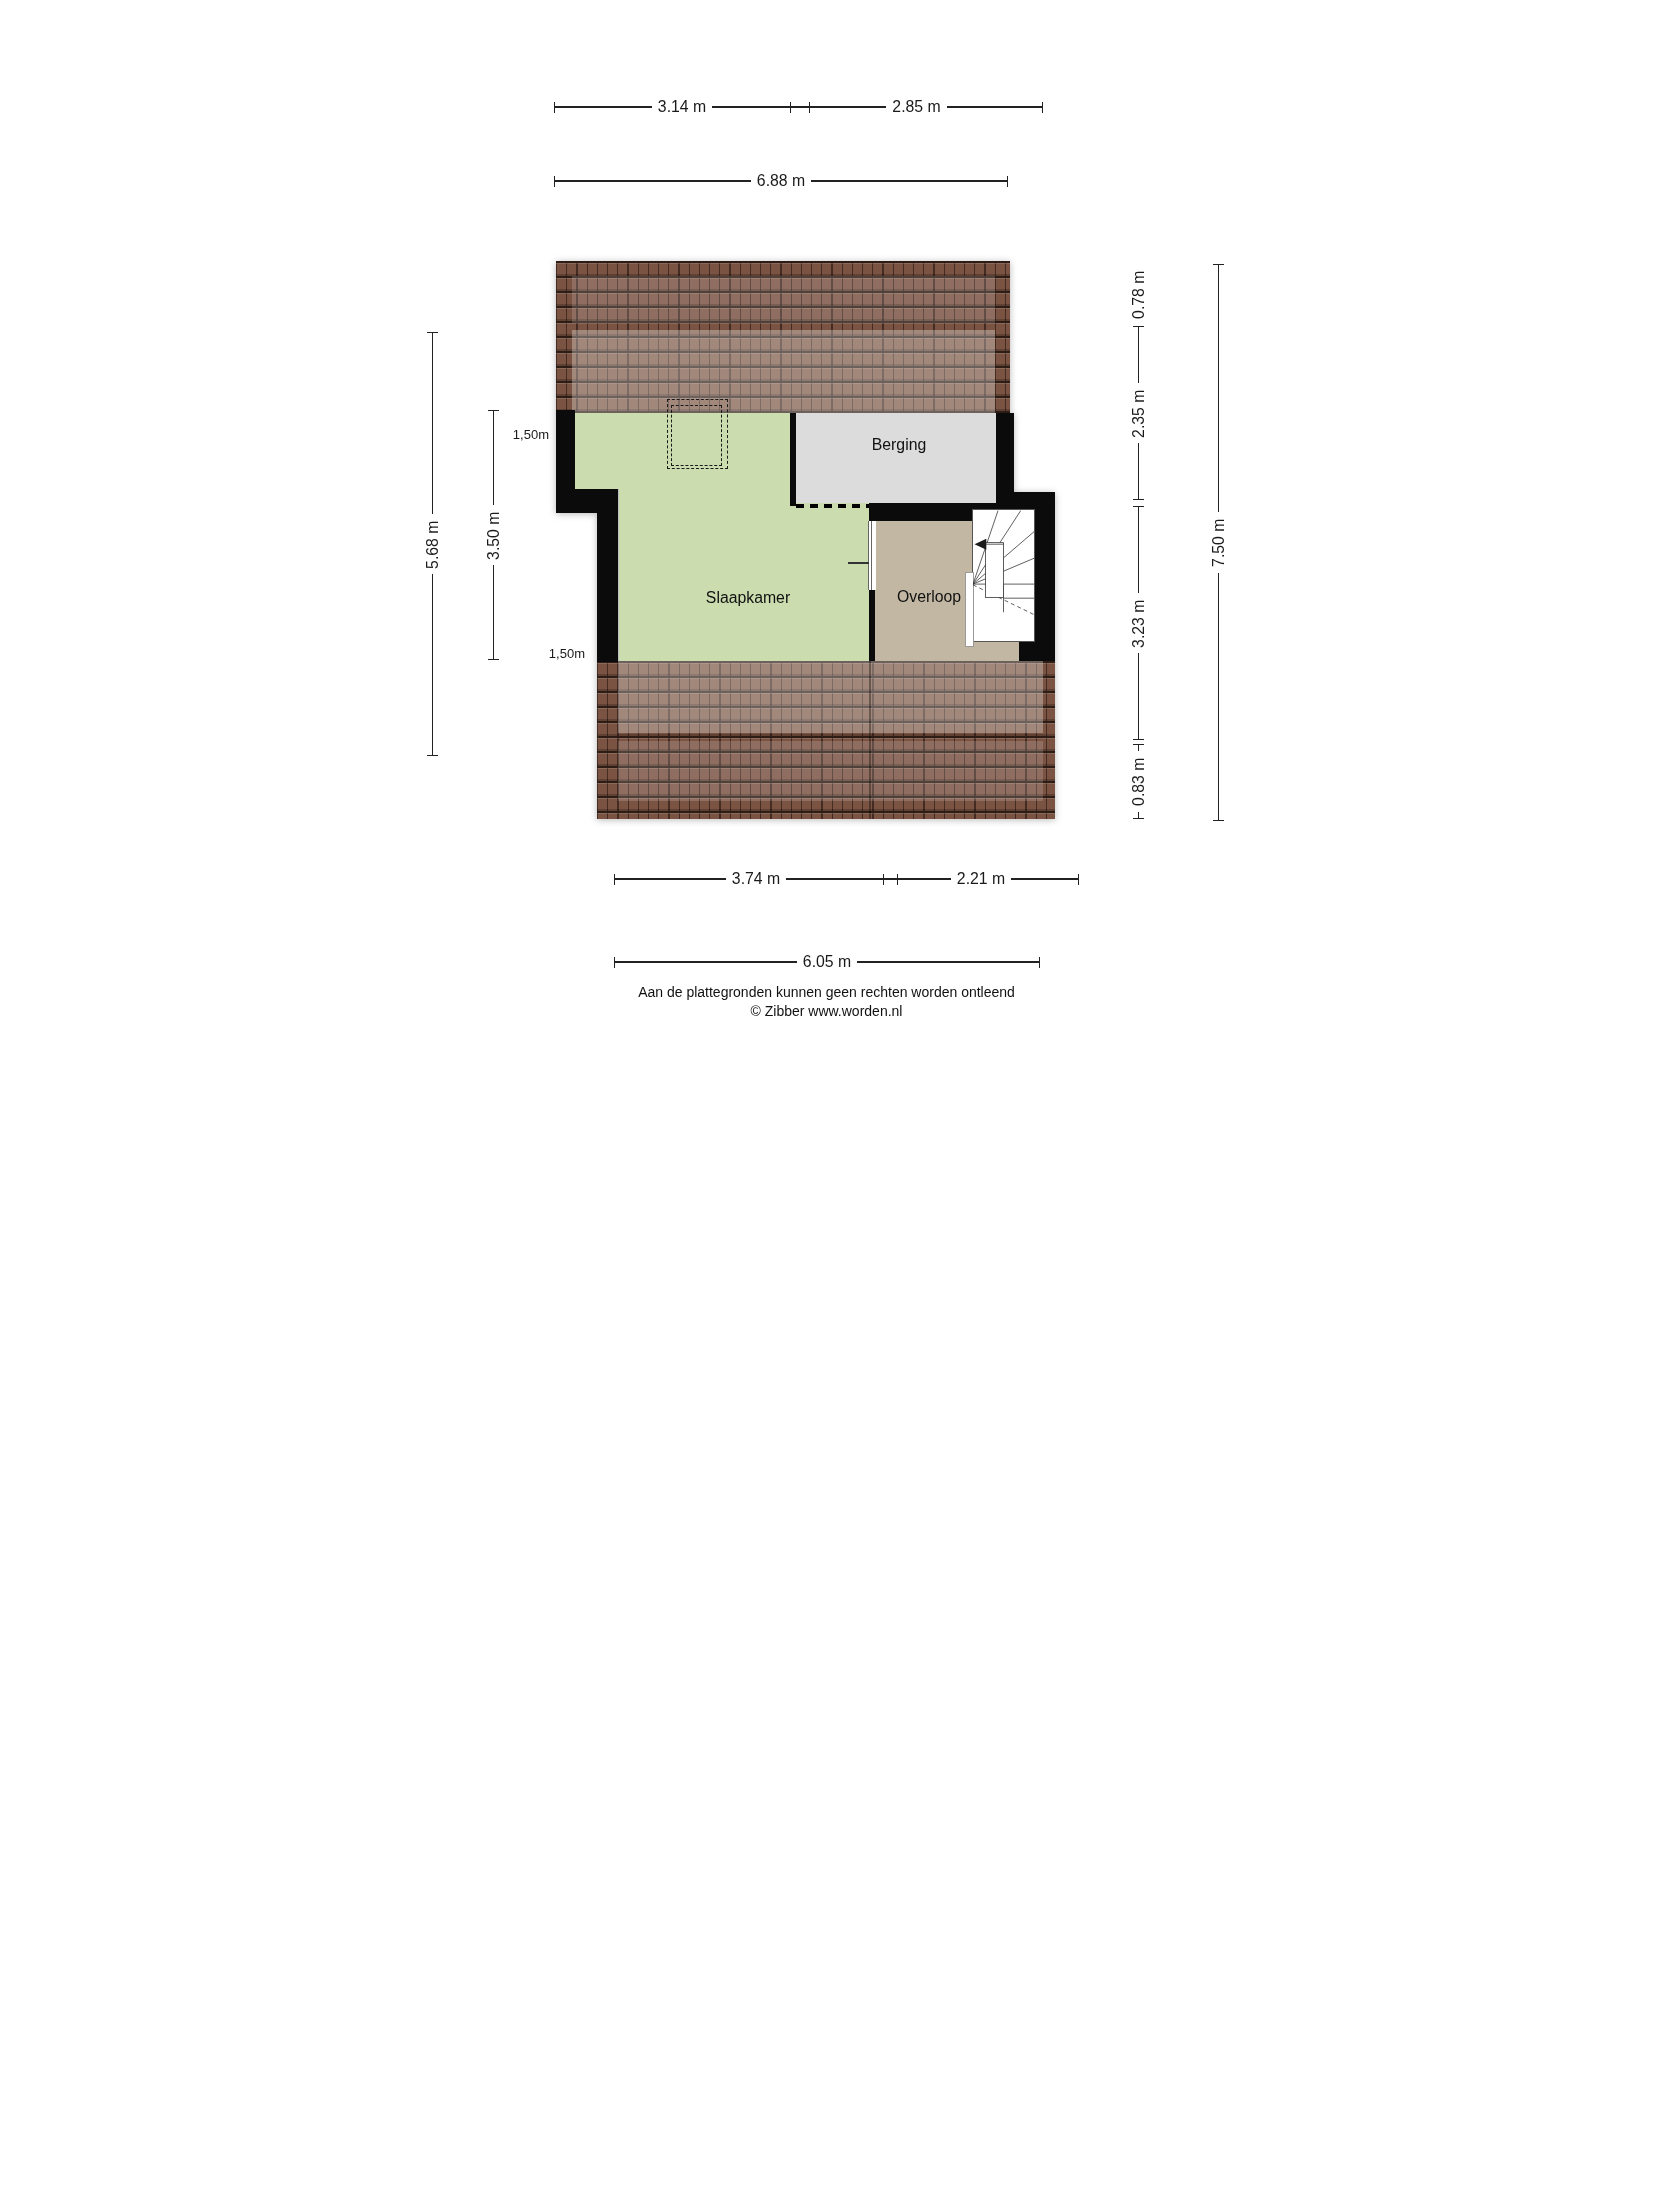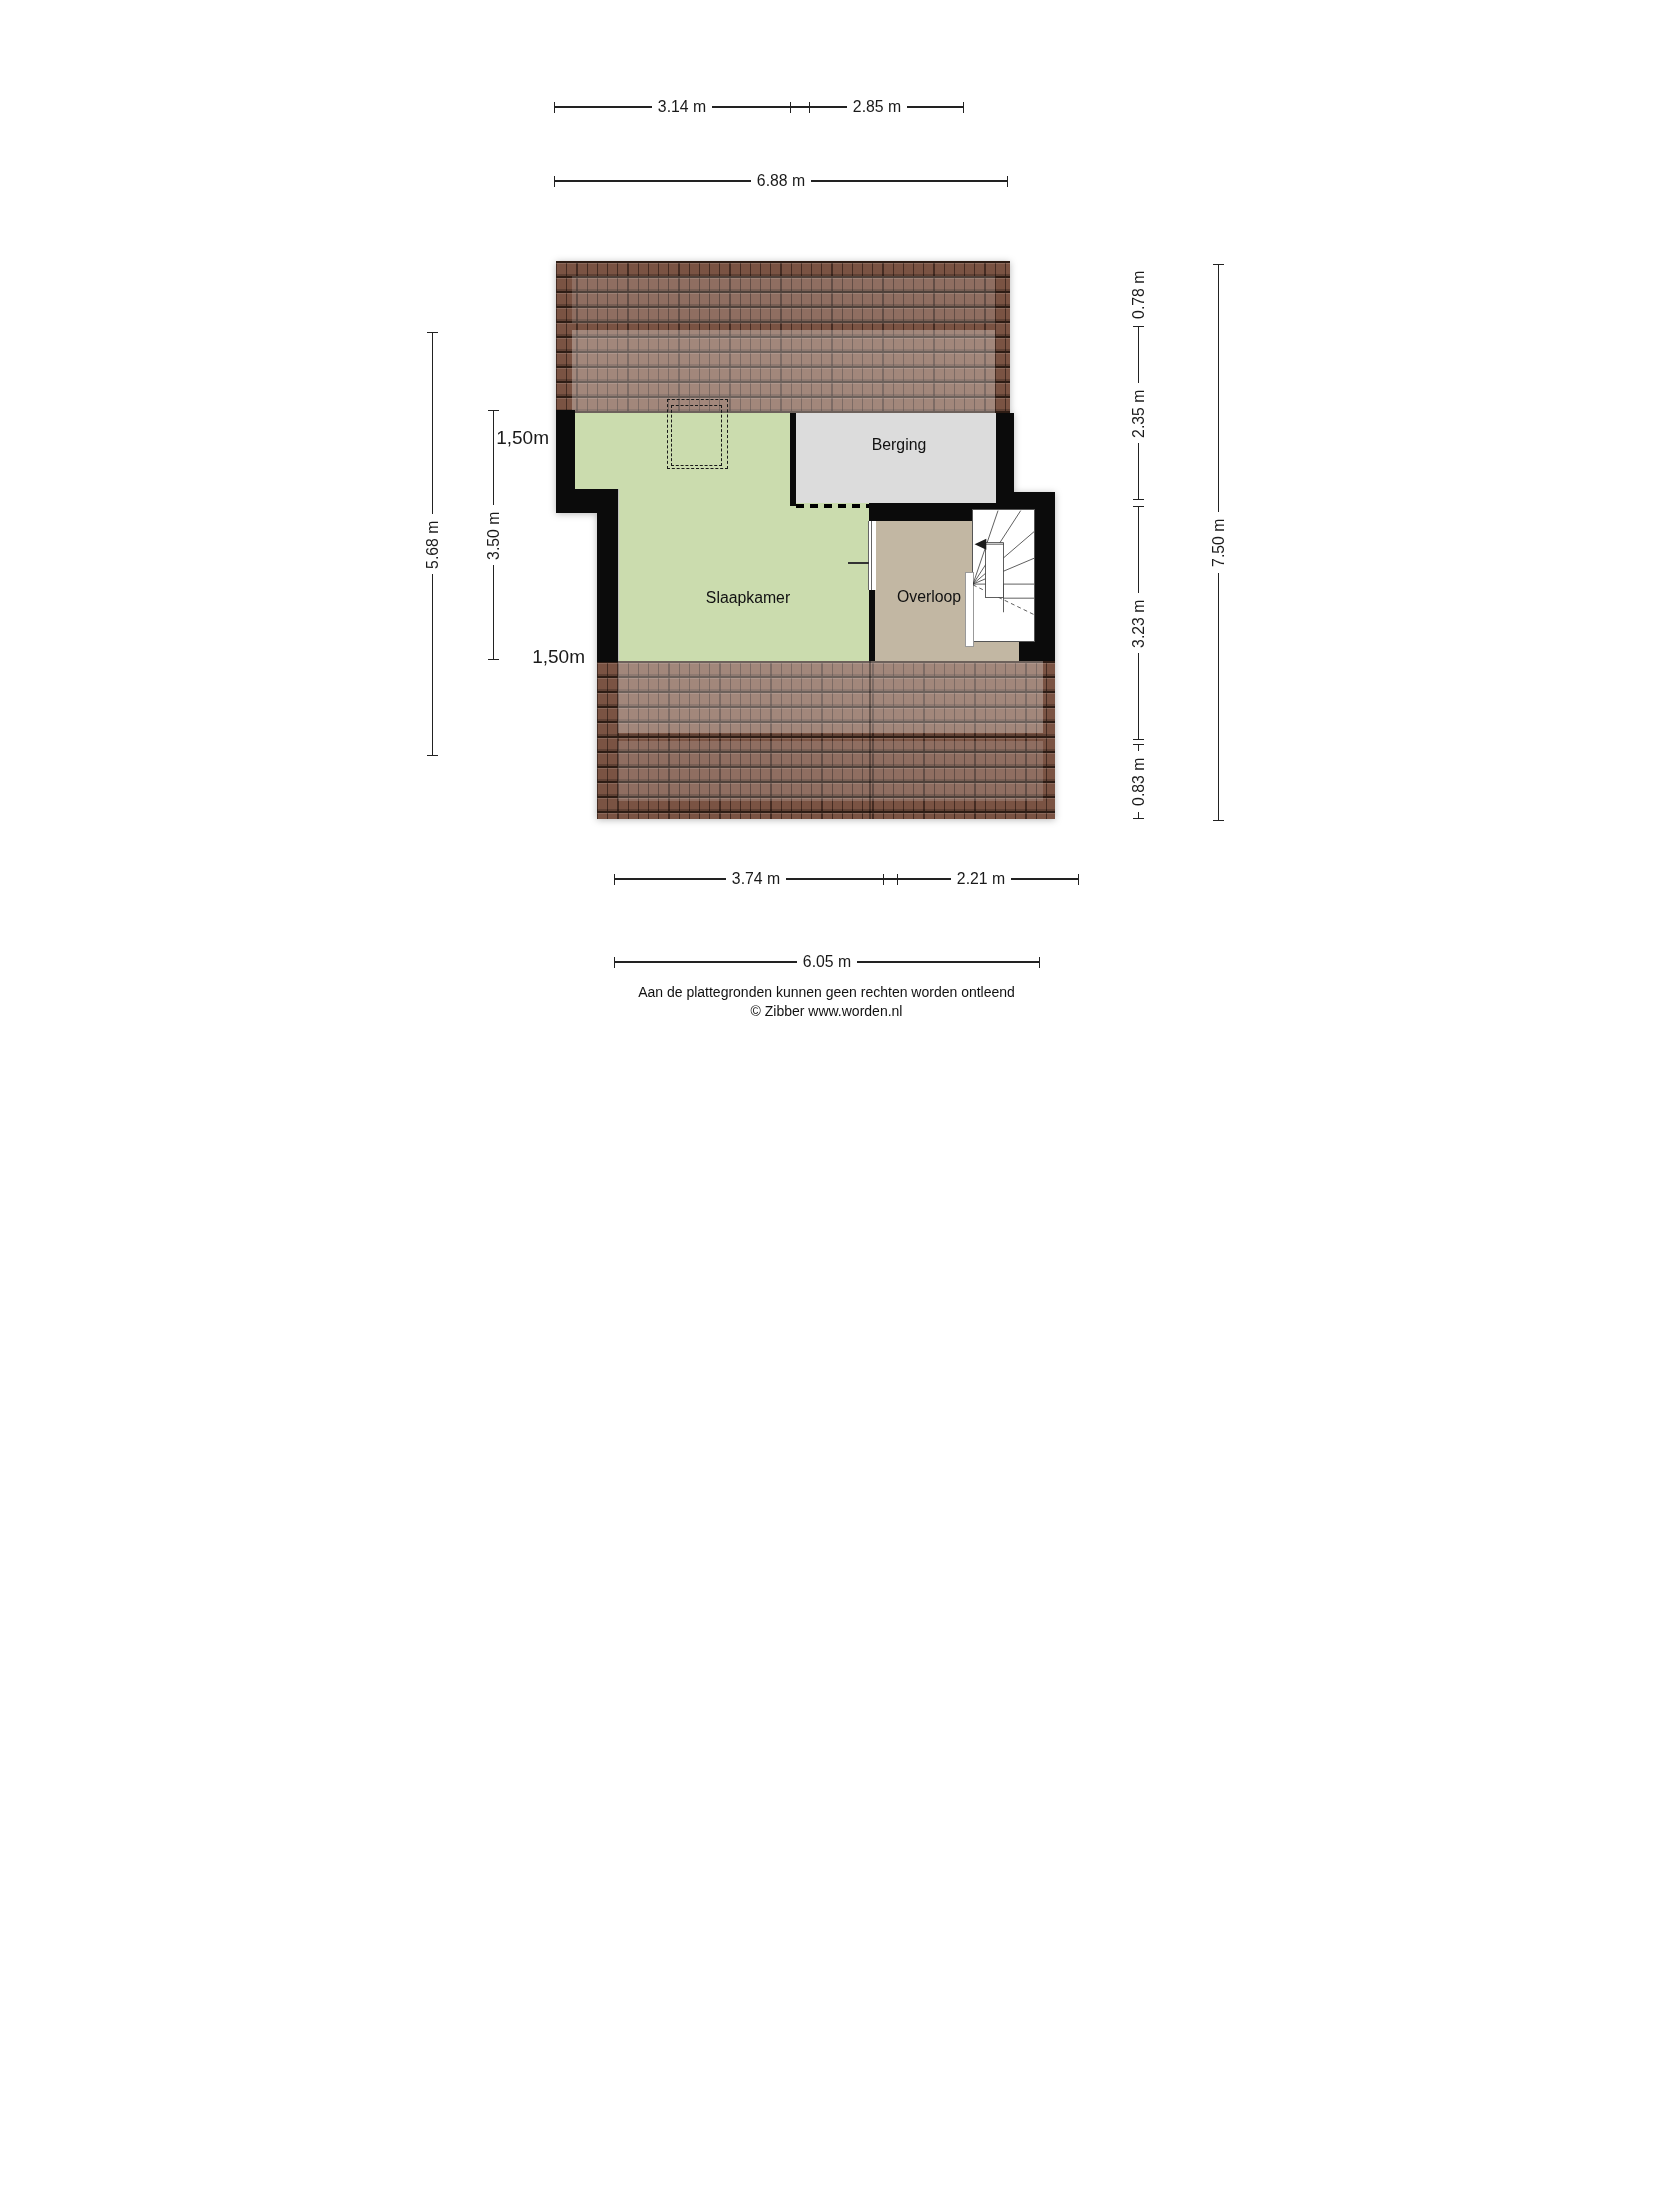--- a/index.html
+++ b/index.html
@@ -53,36 +53,36 @@
     background-image:repeating-linear-gradient(90deg,#666 0 0.8px,rgba(0,0,0,0) 0.8px 2.8px);}
   #door-tick{left:435px;top:562px;width:21px;height:1.6px;background:#333;}
   #stair-rail{left:552px;top:572px;width:8.7px;height:75px;background:#fff;border:0.8px solid #999;box-sizing:border-box;}
   #stairs-svg{left:560px;top:510px;width:61px;height:131px;}
 
   
   .room-label{position:absolute;transform:translate(-50%,-50%);font-size:15.8px;color:#111;white-space:nowrap;}
   #lab-berging{left:486px;top:445px;}
   #lab-slaapkamer{left:335px;top:566px;margin-top:32px;}
   #lab-overloop{left:516px;top:597px;}
-  .hlabel{position:absolute;font-size:19px;color:#1a1a1a;white-space:nowrap;}
+  .hlabel{position:absolute;font-size:13px;color:#1a1a1a;white-space:nowrap;}
   #lbl-150-top{left:82px;top:427px;width:54px;text-align:right;}
   #lbl-150-bottom{left:118px;top:646px;width:54px;text-align:right;}
 
   
   .dim{position:absolute;display:flex;align-items:center;color:var(--dim);font-size:15.8px;white-space:nowrap;}
   .dim .line{flex:1;background:#222;}
   .dim.h .line{height:1.2px;}
   .dim.h .tick{width:1.2px;height:11px;background:#222;}
   .dim .val{padding:0 6.3px;}
   .dim.v{flex-direction:column;width:19px;align-items:center;}
   .dim.v .line{width:1.2px;}
   .dim.v .tick{height:1.2px;width:11px;background:#222;}
   .dim.v .val{writing-mode:vertical-rl;transform:rotate(180deg);padding:6.3px 0;}
   #d-top-left{left:141px;top:98px;width:256px;}
-  #d-top-right{left:377px;top:98px;width:174px;}
+  #d-top-right{left:377px;top:98px;width:253px;}
   #d-top-total{left:141px;top:172px;width:454px;}
   #d-left-outer{left:10.2px;top:332px;height:424px;}
   #d-left-inner{left:71px;top:410px;height:250px;}
   #d-right-1{left:716px;top:264px;height:57px;}
   #d-right-2{left:716px;top:326px;height:174px;}
   #d-right-3{left:716px;top:506px;height:234px;}
   #d-right-4{left:716px;top:744px;height:75px;}
   #d-right-total{left:796px;top:264px;height:557px;}
   #d-bottom-left{left:201px;top:870px;width:284px;}
   #d-bottom-right{left:470px;top:870px;width:196px;}

